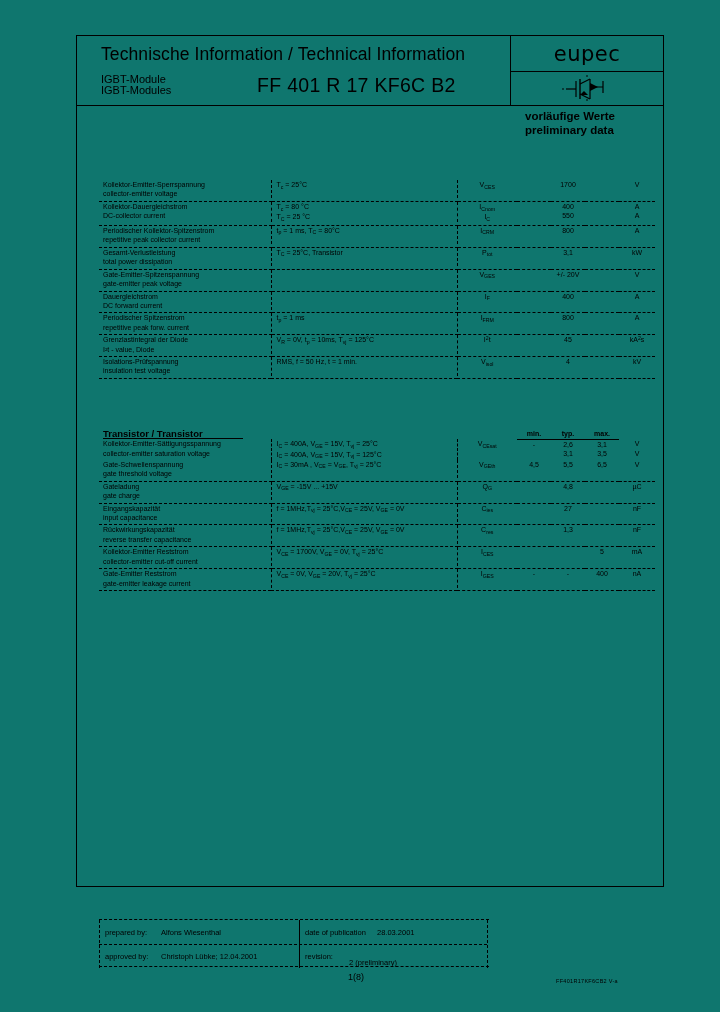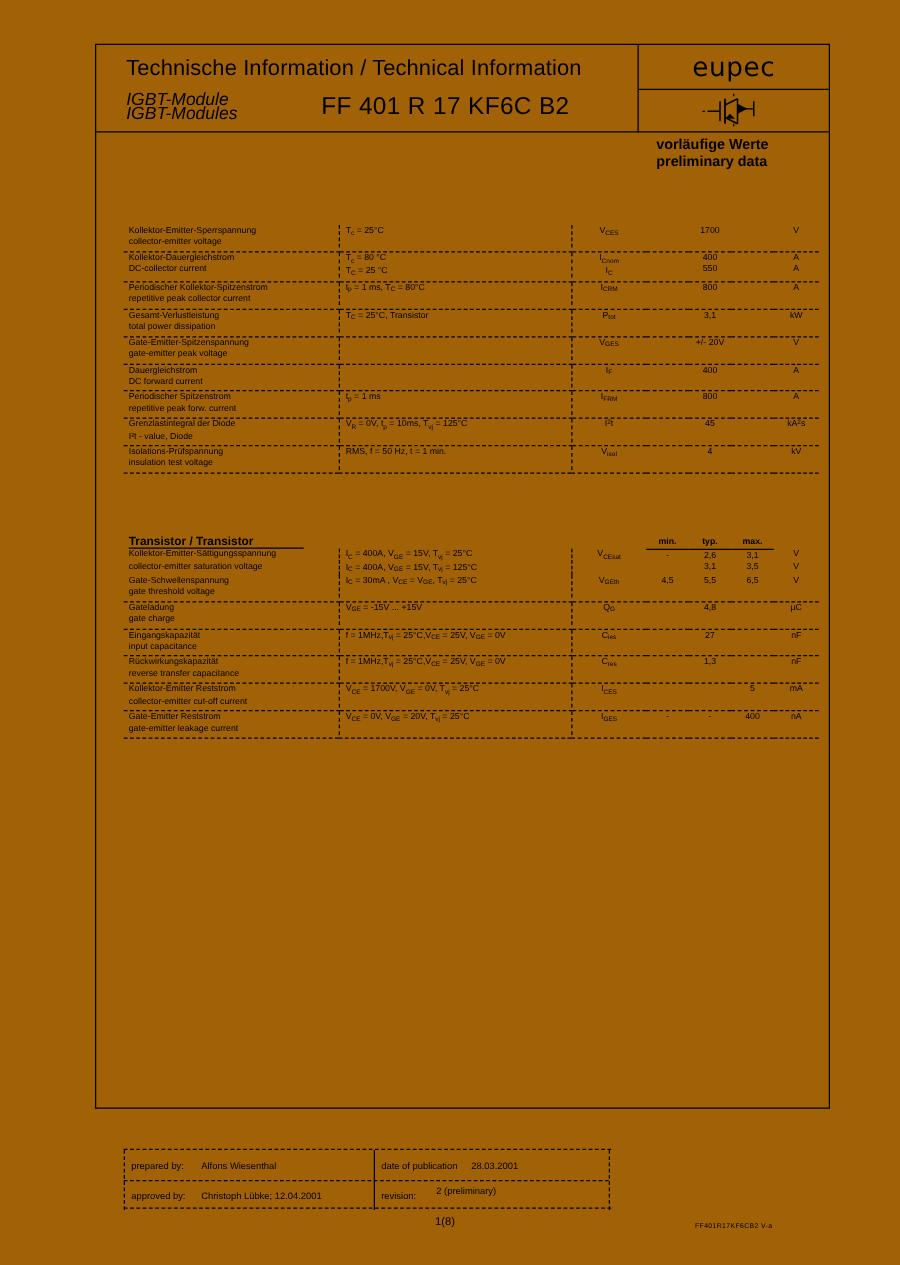--- a/index.html
+++ b/index.html
@@ -6,21 +6,21 @@
   html, body {
     margin: 0; padding: 0;
     width: 720px; height: 1012px;
     background: #ffffff;
     font-family: "Liberation Sans", sans-serif;
     color: #000000;
   }
   #page {
     position: relative;
     width: 720px; height: 1012px;
-    background: #a16207;
+    background: #0f766e;
     overflow: hidden;
   }
 
   
   #frame {
     position: absolute;
     left: 76px; top: 35px;
     width: 588px; height: 852px;
     border: 1.6px solid #000;
   }
@@ -36,21 +36,21 @@
     width: 434px; height: 70px;
     border-bottom: 1.5px solid #000;
     border-right: 1.5px solid #000;
   }
   #hdr-title {
     position: absolute; left: 24px; top: 8px;
     font-size: 17.5px; letter-spacing: .1px;
   }
   #hdr-sub {
     position: absolute; left: 24px; top: 38px;
-    font-size: 14px; line-height: 11px; font-style: italic;
+    font-size: 11px; line-height: 11px;
   }
   #hdr-part {
     position: absolute; left: 180px; top: 38px;
     font-size: 19.5px; letter-spacing: .3px;
     white-space: nowrap;
   }
   #hdr-logo {
     position: absolute; left: 434px; top: 0;
     width: 152px; height: 36px;
     border-bottom: 1.5px solid #000;
@@ -678,21 +678,21 @@
         <div class="fcell" style="left:6px; top:8px;">prepared by:</div>
         <div class="fcell" style="left:62px; top:8px;">Alfons Wiesenthal</div>
 
         <div class="fcell" style="left:206px; top:8px;">date of publication</div>
         <div class="fcell" style="left:278px; top:8px;">28.03.2001</div>
 
         <div class="fcell" style="left:6px; top:32px;">approved by:</div>
         <div class="fcell" style="left:62px; top:32px;">Christoph Lübke; 12.04.2001</div>
 
         <div class="fcell" style="left:206px; top:32px;">revision:</div>
-        <div class="fcell" style="left:250px; top:28px;">2 (preliminary)</div>
+        <div class="fcell" style="left:250px; top:38px;">2 (preliminary)</div>
       </div>
 
     </div>
   </div>
 
   <div id="pgnum">1(8)</div>
   <div id="doccode">FF401R17KF6CB2 V-a</div>
 
 </div>
 

